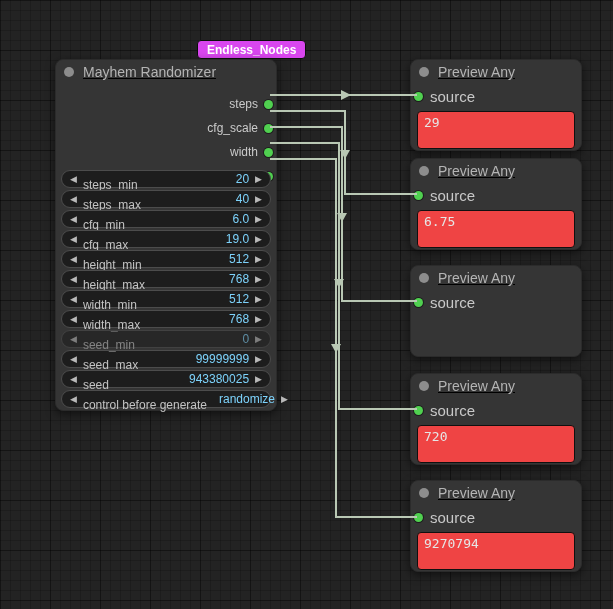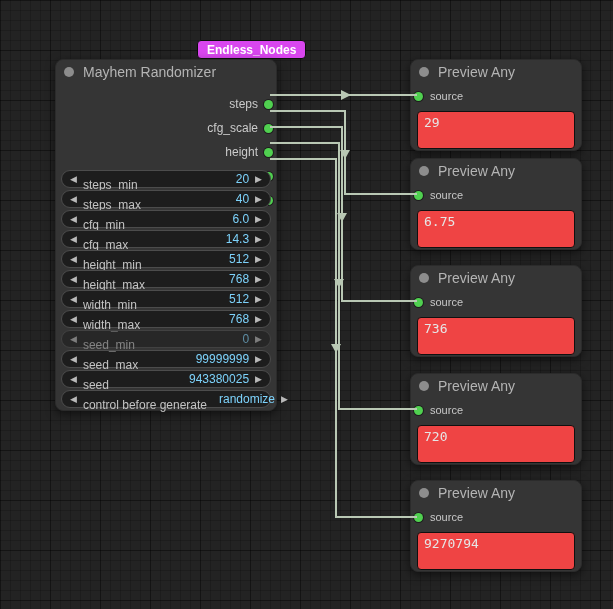--- a/index.html
+++ b/index.html
@@ -11,20 +11,21 @@
       linear-gradient(rgba(0,0,0,.32) 1px,transparent 1px),
       linear-gradient(90deg,rgba(0,0,0,.32) 1px,transparent 1px),
       linear-gradient(rgba(0,0,0,.18) 1px,transparent 1px),
       linear-gradient(90deg,rgba(0,0,0,.18) 1px,transparent 1px);
     background-size:50px 50px,50px 50px,10px 10px,10px 10px;
   }
   .node{
     position:absolute;background:#353535;border:1px solid #2b2b2b;
     border-radius:8px;box-shadow:0 3px 10px rgba(0,0,0,.55);
     box-sizing:border-box;
+    text-decoration:underline;
   }
   .node-header{
     height:23px;display:flex;align-items:center;padding-left:8px;gap:9px;
   }
   .title-dot{
     width:10px;height:10px;border-radius:50%;background:#8d8d8d;flex:0 0 auto;
   }
   .node-title{
     color:#b4b4b4;font-size:14px;white-space:nowrap;overflow:hidden;
   }
@@ -52,21 +53,21 @@
   .warr{color:#b9b9b9;font-size:9px;line-height:1;flex:0 0 auto;}
   .wlabel{color:#c3c3c3;font-size:12px;white-space:nowrap;margin-top:12px;}
   .wspacer{flex:1;}
   .wvalue{color:#7dd3fc;font-size:12px;white-space:nowrap;}
   
   .pnode{width:172px;height:92px;}
   .src-row{
     position:absolute;left:0;top:28px;height:16px;display:flex;align-items:center;gap:7px;
     padding-left:3px;
   }
-  .src-label{color:#c8c8c8;font-size:11px;}
+  .src-label{color:#c8c8c8;font-size:15px;}
   .pbox{
     position:absolute;left:6px;right:6px;top:51px;height:38px;
     background:#ef4444;border:1px solid #101010;border-radius:4px;
     box-sizing:border-box;padding:3px 6px;
     font-family:"DejaVu Sans Mono",monospace;font-size:13px;color:#e6e6e6;
   }
   
   .badge{
     position:absolute;left:197px;top:40px;height:17px;
     background:#d946ef;border:1px solid #0a0f0a;border-radius:4px;
@@ -92,24 +93,20 @@
   <div class="outputs">
     <div class="out-row">
       <span class="out-label">steps</span>
       <span class="port"></span>
     </div>
     <div class="out-row">
       <span class="out-label">cfg_scale</span>
       <span class="port"></span>
     </div>
     <div class="out-row">
-      <span class="out-label">height</span>
-      <span class="port"></span>
-    </div>
-    <div class="out-row">
       <span class="out-label">width</span>
       <span class="port"></span>
     </div>
     <div class="out-row">
       <span class="out-label">seed</span>
       <span class="port"></span>
     </div>
   </div>
   <div class="widgets">
     <div class="widget">
@@ -130,21 +127,21 @@
       <span class="warr">◀</span>
       <span class="wlabel">cfg_min</span>
       <span class="wspacer"></span>
       <span class="wvalue">6.0</span>
       <span class="warr">▶</span>
     </div>
     <div class="widget">
       <span class="warr">◀</span>
       <span class="wlabel">cfg_max</span>
       <span class="wspacer"></span>
-      <span class="wvalue">14.3</span>
+      <span class="wvalue">19.0</span>
       <span class="warr">▶</span>
     </div>
     <div class="widget">
       <span class="warr">◀</span>
       <span class="wlabel">height_min</span>
       <span class="wspacer"></span>
       <span class="wvalue">512</span>
       <span class="warr">▶</span>
     </div>
     <div class="widget">
@@ -225,21 +222,20 @@
 
 <div class="node pnode" style="left:410px;top:265px;">
   <div class="node-header">
     <span class="title-dot"></span>
     <span class="node-title">Preview Any</span>
   </div>
   <div class="src-row">
     <span class="port"></span>
     <span class="src-label">source</span>
   </div>
-  <div class="pbox">736</div>
 </div>
 
 <div class="node pnode" style="left:410px;top:373px;">
   <div class="node-header">
     <span class="title-dot"></span>
     <span class="node-title">Preview Any</span>
   </div>
   <div class="src-row">
     <span class="port"></span>
     <span class="src-label">source</span>

